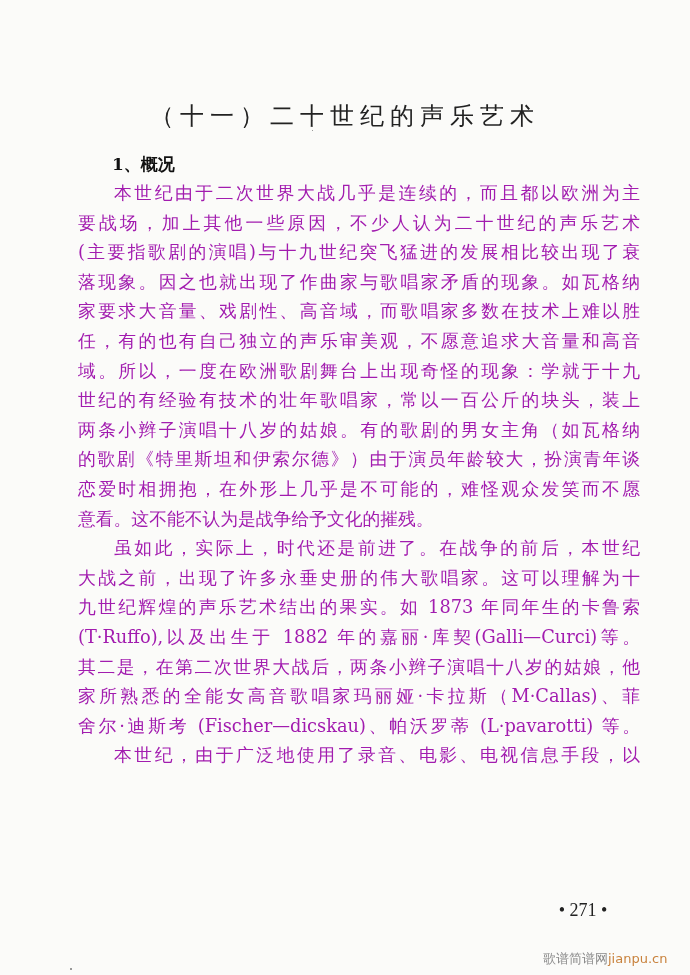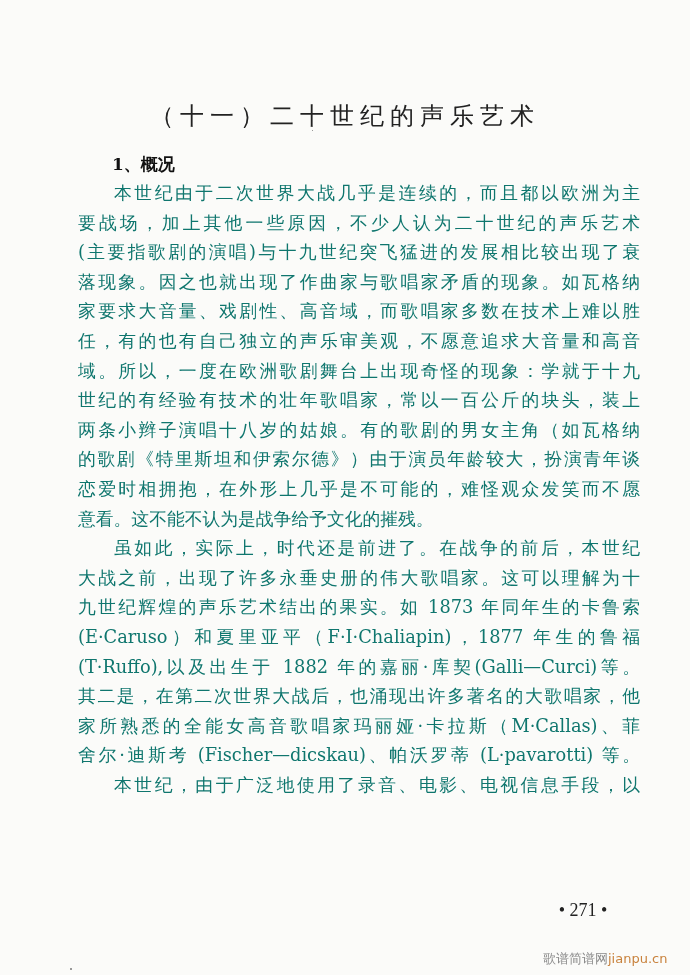--- a/index.html
+++ b/index.html
@@ -17,21 +17,21 @@
   .section-heading {
     position: absolute; left: 112px; top: 153px;
     font-size: 17px; font-weight: bold; color: #111;
   }
   .body-text {
     position: absolute; left: 78px; top: 178px; width: 562px;
   }
   .line {
     height: 29.6px; line-height: 29.6px; font-size: 17.8px;
     white-space: nowrap; text-align: justify; text-align-last: justify;
-    color: #0f766e;
+    color: #a21caf;
   }
   .line.indent { padding-left: 36px; }
   .line.last { text-align-last: left; }
   .page-number {
     position: absolute; left: 548px; top: 900px; width: 70px;
     font-size: 18px; text-align: center; color: #222;
     font-family: "Liberation Serif", serif;
   }
   .watermark {
     position: absolute; left: 543px; top: 950px;
@@ -59,23 +59,22 @@
     <div class="line">任，有的也有自己独立的声乐审美观，不愿意追求大音量和高音</div>
     <div class="line">域。所以，一度在欧洲歌剧舞台上出现奇怪的现象：学就于十九</div>
     <div class="line">世纪的有经验有技术的壮年歌唱家，常以一百公斤的块头，装上</div>
     <div class="line">两条小辫子演唱十八岁的姑娘。有的歌剧的男女主角（如瓦格纳</div>
     <div class="line">的歌剧《特里斯坦和伊索尔德》）由于演员年龄较大，扮演青年谈</div>
     <div class="line">恋爱时相拥抱，在外形上几乎是不可能的，难怪观众发笑而不愿</div>
     <div class="line last">意看。这不能不认为是战争给予文化的摧残。</div>
     <div class="line indent">虽如此，实际上，时代还是前进了。在战争的前后，本世纪</div>
     <div class="line">大战之前，出现了许多永垂史册的伟大歌唱家。这可以理解为十</div>
     <div class="line">九世纪辉煌的声乐艺术结出的果实。如 1873 年同年生的卡鲁索</div>
-    <div class="line">(E·Caruso）和夏里亚平（F·I·Chaliapin)，1877 年生的鲁福</div>
     <div class="line">(T·Ruffo),以及出生于 1882 年的嘉丽·库契(Galli—Curci)等。</div>
-    <div class="line">其二是，在第二次世界大战后，也涌现出许多著名的大歌唱家，他</div>
+    <div class="line">其二是，在第二次世界大战后，两条小辫子演唱十八岁的姑娘，他</div>
     <div class="line">家所熟悉的全能女高音歌唱家玛丽娅·卡拉斯（M·Callas)、菲</div>
     <div class="line">舍尔·迪斯考 (Fischer—dicskau)、帕沃罗蒂 (L·pavarotti) 等。</div>
     <div class="line indent">本世纪，由于广泛地使用了录音、电影、电视信息手段，以</div>
   </div>
 
 <div class="page-number">• 271 •</div>
 
 <div class="watermark">
   <span>歌谱简谱网</span><span class="site">jianpu.cn</span>
 </div>

